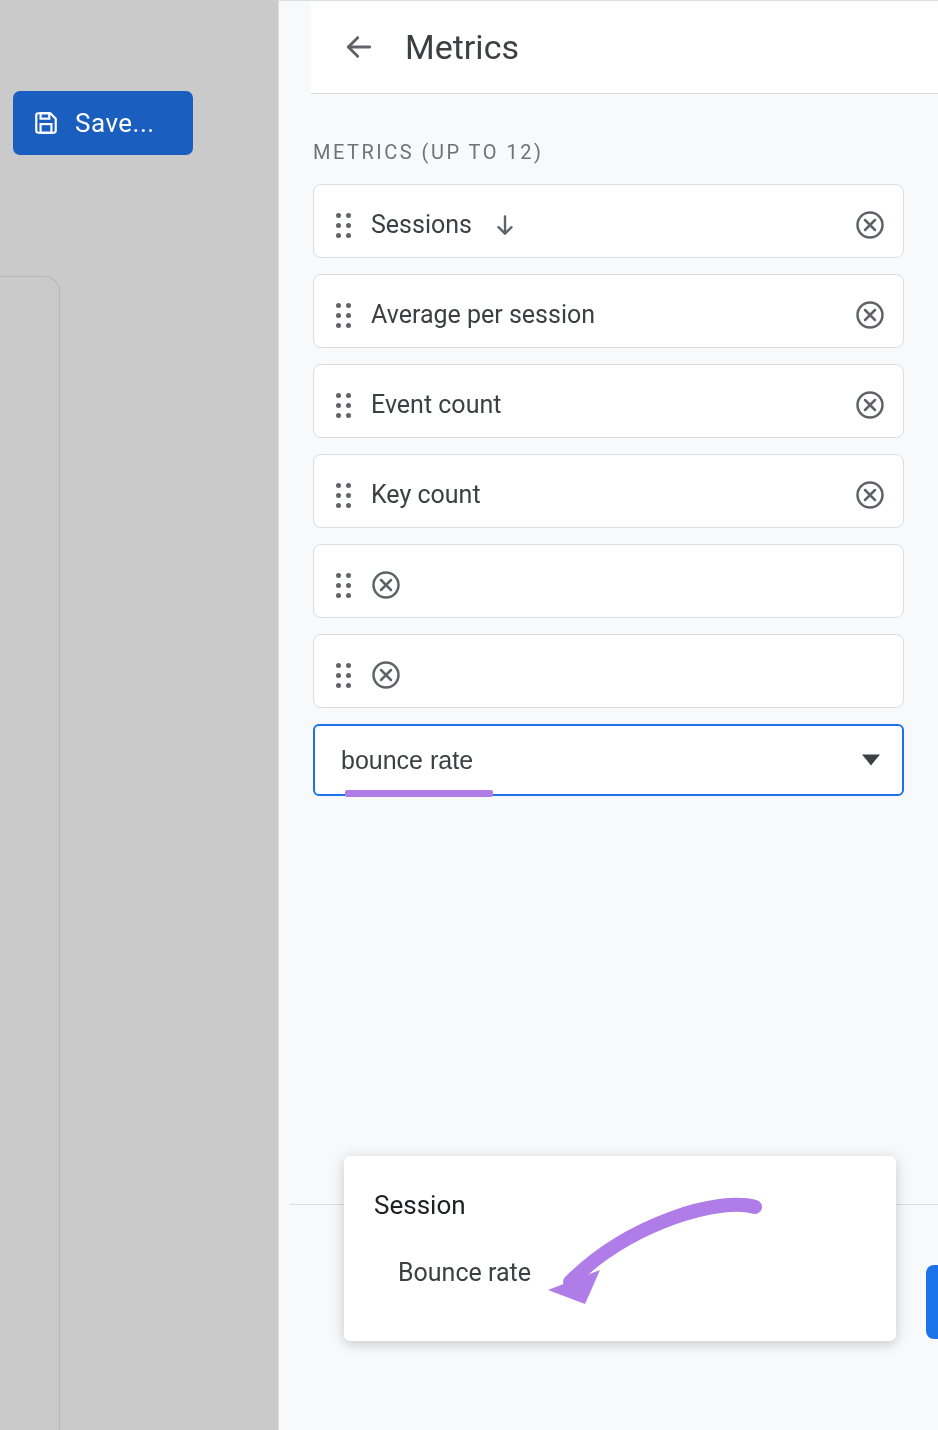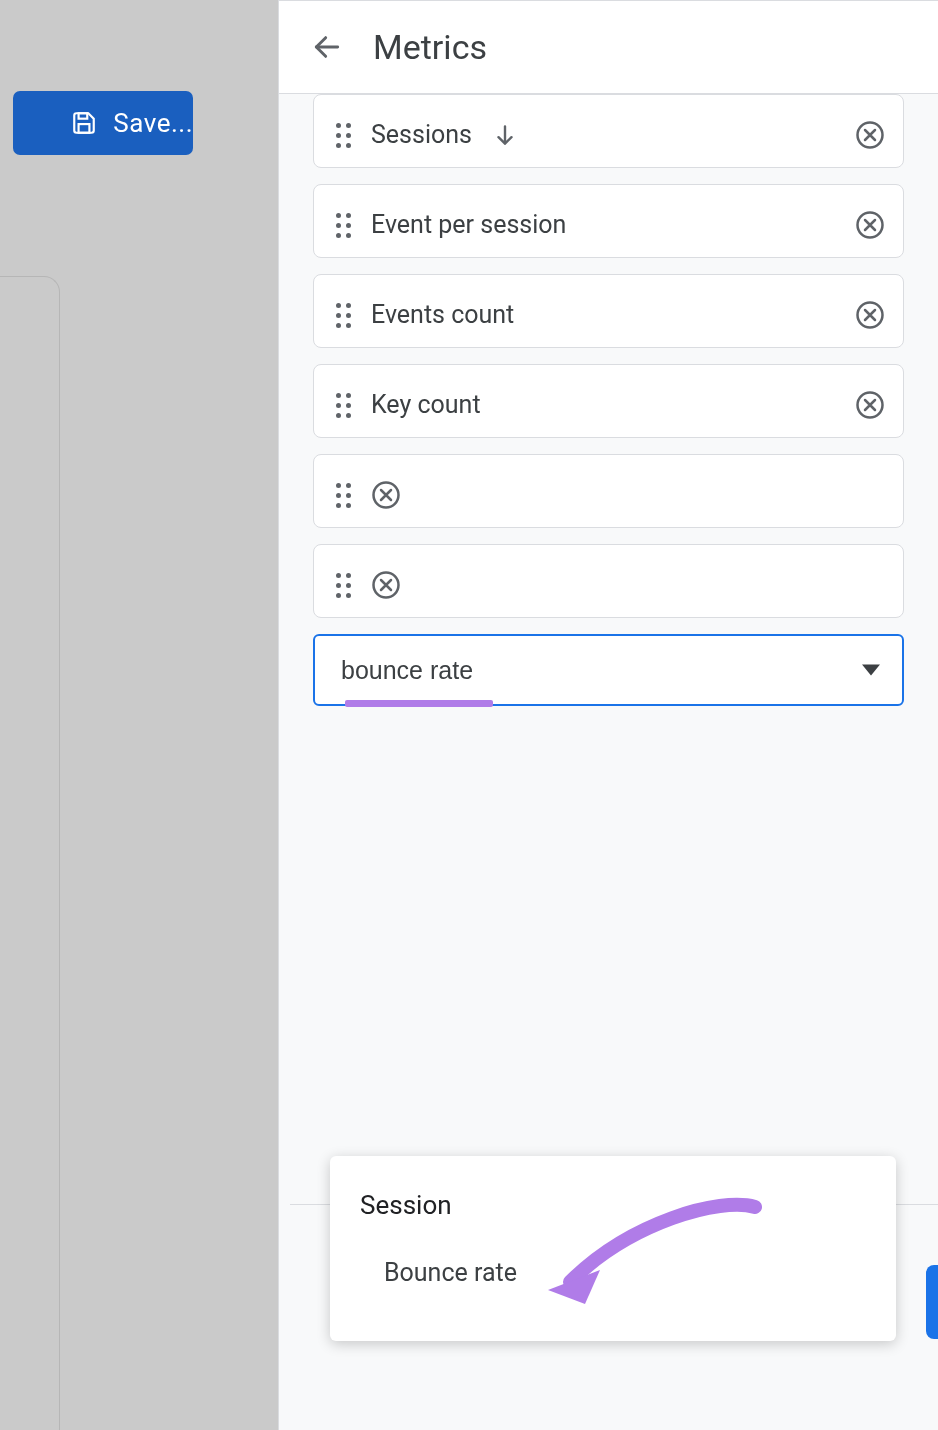--- a/index.html
+++ b/index.html
@@ -20,21 +20,20 @@
     left: 13px;
     width: 180px;
     height: 64px;
     background: #1a5fbf;
     border-radius: 7px;
     display: flex;
     align-items: center;
     padding-left: 20px;
     gap: 16px;
     cursor: pointer;
-    justify-content: flex-end;
   }
   .save-btn span { color: #fff; font-size: 26px; letter-spacing: 0.5px; }
 
   .left-card-edge {
     position: absolute;
     top: 276px;
     left: 0;
     width: 60px;
     height: 1160px;
     background: #cacaca;
@@ -73,20 +72,21 @@
     position: relative;
   }
   .panel-header {
     height: 93px;
     background: #fff;
     border-bottom: 1px solid #dadce0;
     display: flex;
     align-items: center;
     gap: 30px;
     padding-left: 32px;
+    margin-left: 32px;
   }
   .panel-title { font-size: 34px; color: #3c4043; }
 
   .section-label {
     font-size: 20px;
     letter-spacing: 2.5px;
     color: #6f7277;
     padding: 46px 0 20px 34px;
   }
 
@@ -143,21 +143,21 @@
   .caret-down { cursor: pointer; }
   .underline-accent {
     position: absolute;
     left: 30px; bottom: -3px;
     width: 148px; height: 7px;
     background: #b07ce8; border-radius: 2px;
   }
 
   .dropdown {
     position: absolute;
-    left: 330px; right: 42px;
+    left: 344px; right: 42px;
     top: 1156px;
     background: #fff;
     border-radius: 6px;
     box-shadow: 0 3px 14px rgba(0,0,0,0.2);
     padding: 28px 0 40px 0;
     z-index: 5;
   }
   .dropdown-group { font-size: 26px; color: #202124; padding: 6px 30px 24px 30px; }
   .dropdown-item { font-size: 25px; color: #3c4043; padding: 14px 30px 14px 54px; cursor: pointer; }
 
@@ -203,20 +203,21 @@
 
 <div class="panel">
   <div class="panel-header">
     <svg width="32" height="32" viewBox="0 0 24 24" fill="none" stroke="#5f6368" stroke-width="2.2" stroke-linecap="round" stroke-linejoin="round" style="cursor:pointer">
       <line x1="20" y1="12" x2="4" y2="12"></line>
       <polyline points="11 19 4 12 11 5"></polyline>
     </svg>
     <div class="panel-title">Metrics</div>
   </div>
 
+  <div class="section-label">METRICS (UP TO 12)</div>
 
   <div class="metric-list" id="metric-list">
       <div class="metric-row">
         <div class="drag-handle">
           <span></span>
           <span></span>
           <span></span>
           <span></span>
           <span></span>
           <span></span>
@@ -233,36 +234,36 @@
       </div>
       <div class="metric-row">
         <div class="drag-handle">
           <span></span>
           <span></span>
           <span></span>
           <span></span>
           <span></span>
           <span></span>
         </div>
-        <div class="metric-label">Event per session</div>
-        <svg width="30" height="30" viewBox="0 0 24 24" class="remove-btn">
-          <circle cx="12" cy="12" r="10" fill="none" stroke="#5f6368" stroke-width="2"></circle>
-          <path d="M8 8 L16 16 M16 8 L8 16" stroke="#5f6368" stroke-width="2" stroke-linecap="round"></path>
-        </svg>
-      </div>
-      <div class="metric-row">
-        <div class="drag-handle">
-          <span></span>
-          <span></span>
-          <span></span>
-          <span></span>
-          <span></span>
-          <span></span>
-        </div>
-        <div class="metric-label">Events count</div>
+        <div class="metric-label">Average per session</div>
+        <svg width="30" height="30" viewBox="0 0 24 24" class="remove-btn">
+          <circle cx="12" cy="12" r="10" fill="none" stroke="#5f6368" stroke-width="2"></circle>
+          <path d="M8 8 L16 16 M16 8 L8 16" stroke="#5f6368" stroke-width="2" stroke-linecap="round"></path>
+        </svg>
+      </div>
+      <div class="metric-row">
+        <div class="drag-handle">
+          <span></span>
+          <span></span>
+          <span></span>
+          <span></span>
+          <span></span>
+          <span></span>
+        </div>
+        <div class="metric-label">Event count</div>
         <svg width="30" height="30" viewBox="0 0 24 24" class="remove-btn">
           <circle cx="12" cy="12" r="10" fill="none" stroke="#5f6368" stroke-width="2"></circle>
           <path d="M8 8 L16 16 M16 8 L8 16" stroke="#5f6368" stroke-width="2" stroke-linecap="round"></path>
         </svg>
       </div>
       <div class="metric-row">
         <div class="drag-handle">
           <span></span>
           <span></span>
           <span></span>

